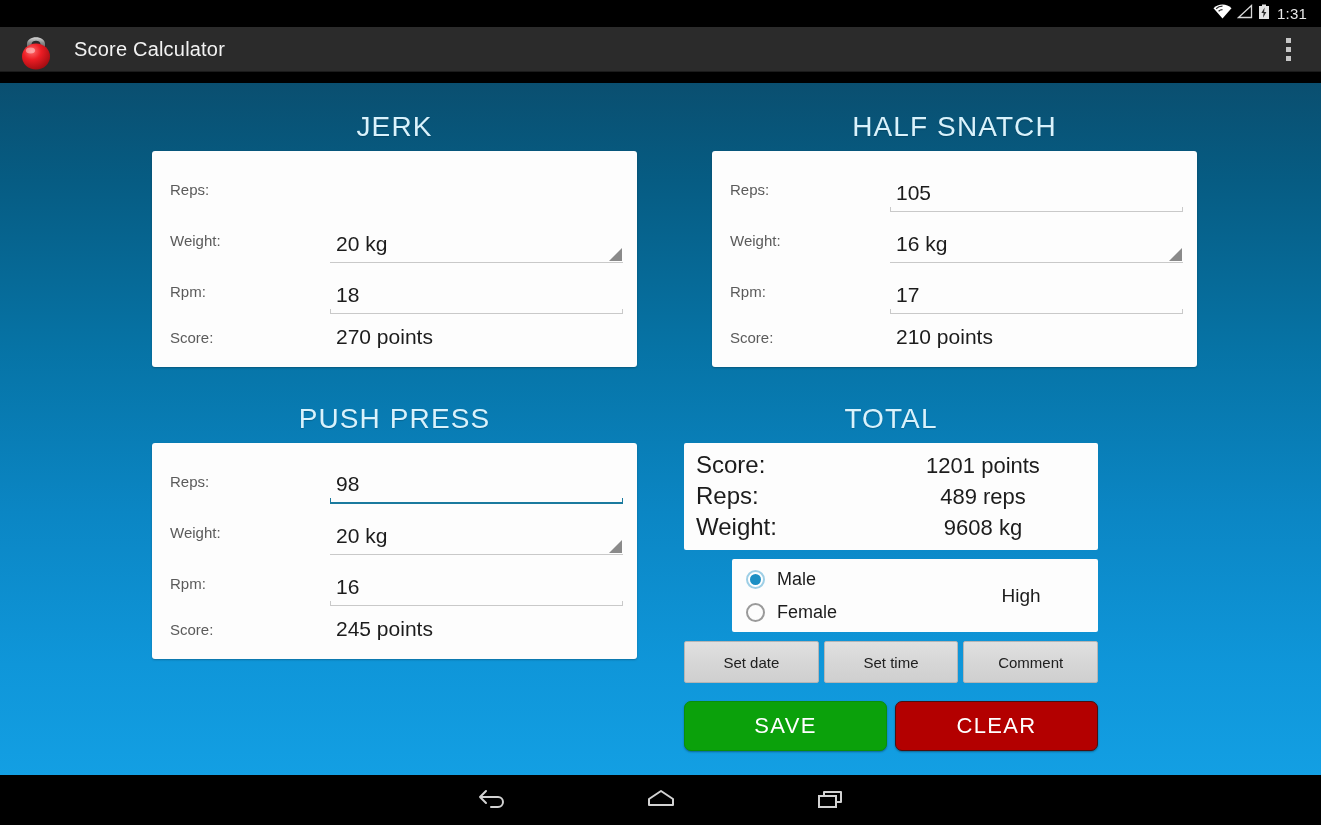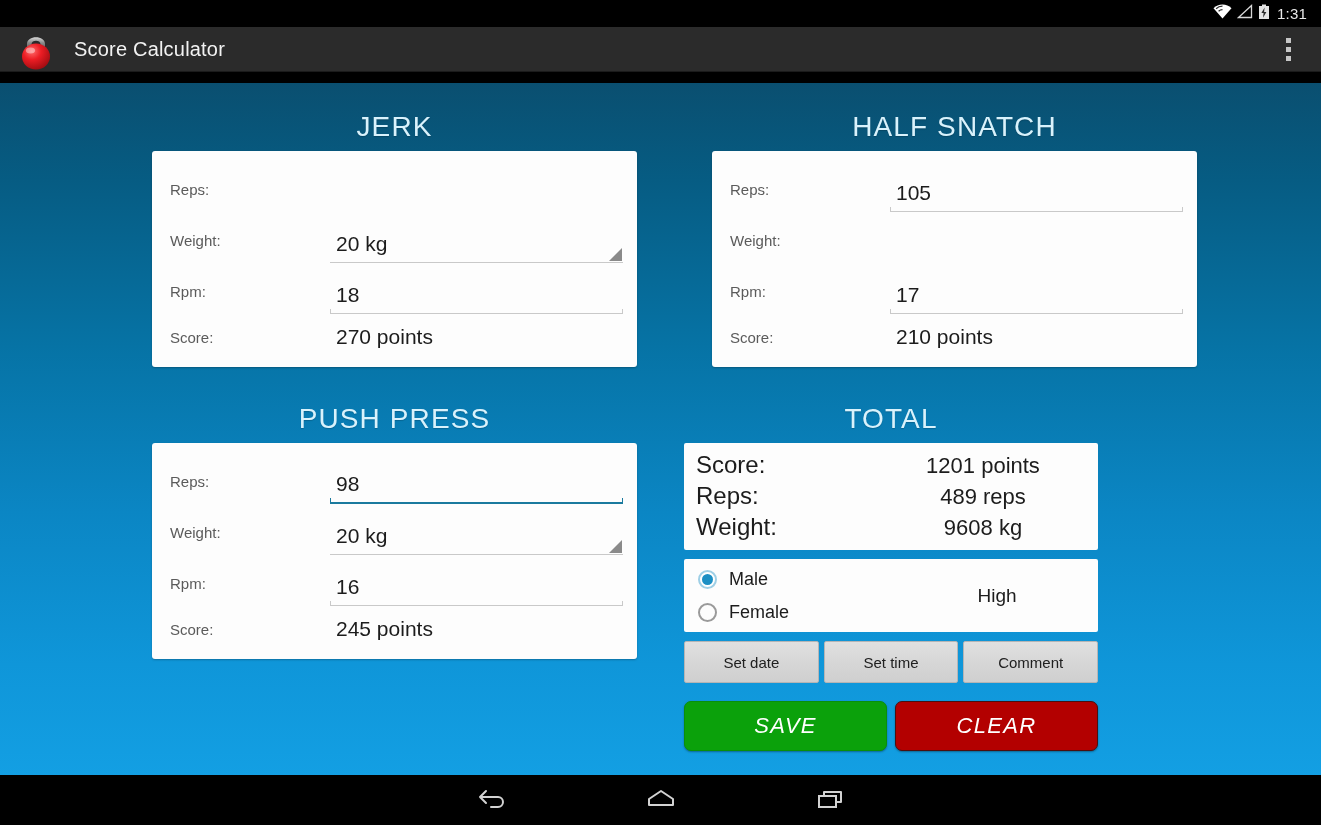--- a/index.html
+++ b/index.html
@@ -152,20 +152,21 @@
   }
 
   #gender-card {
     background: #fdfdfd;
     border-radius: 2px;
     margin-top: 9px;
     height: 73px;
     display: flex; align-items: center;
     box-sizing: border-box;
     padding: 0 14px;
+    margin-left: 48px;
   }
   .radios { width: 240px; flex: none; }
   .radio-row {
     display: flex; align-items: center; gap: 12px; height: 33px;
     cursor: pointer;
   }
   .radio-dot {
     width: 19px; height: 19px; border-radius: 50%;
     border: 2px solid #9a9a9a; box-sizing: border-box;
     position: relative; flex: none;
@@ -201,21 +202,20 @@
   #action-buttons {
     display: flex; gap: 8px; margin-top: 18px;
   }
   .big-btn {
     flex: 1; height: 48px;
     border-radius: 7px;
     display: flex; align-items: center; justify-content: center;
     color: #ffffff; font-size: 22px; letter-spacing: 1.3px;
     cursor: pointer;
     box-shadow: 0 1px 2px rgba(0,0,0,0.35);
-    font-style: italic;
   }
   #save-button { background: #0ba10b; border: 1px solid #0a8f0a; }
   #clear-button { background: #b30000; border: 1px solid #4a1010; }
 
   
   #nav-bar {
     position: absolute; left: 0; top: 775px;
     width: 1321px; height: 50px;
     background: #000;
     display: flex; align-items: center; justify-content: center;
@@ -321,20 +321,26 @@
       <div class="card" style="height:216px;">
         <div class="field-row">
           <span class="field-label">Reps:</span>
           <div class="field-value-wrap">
             <div class="field-value">105</div>
             <div class="underline"></div>
           </div>
         </div>
         <div class="field-row">
           <span class="field-label">Weight:</span>
+          <div class="field-value-wrap">
+            <div class="field-value">16 kg</div>
+            <div class="underline spinner">
+              <span class="spinner-arrow"></span>
+            </div>
+          </div>
         </div>
         <div class="field-row">
           <span class="field-label">Rpm:</span>
           <div class="field-value-wrap">
             <div class="field-value">17</div>
             <div class="underline"></div>
           </div>
         </div>
         <div class="field-row score-row">
           <span class="field-label">Score:</span>

